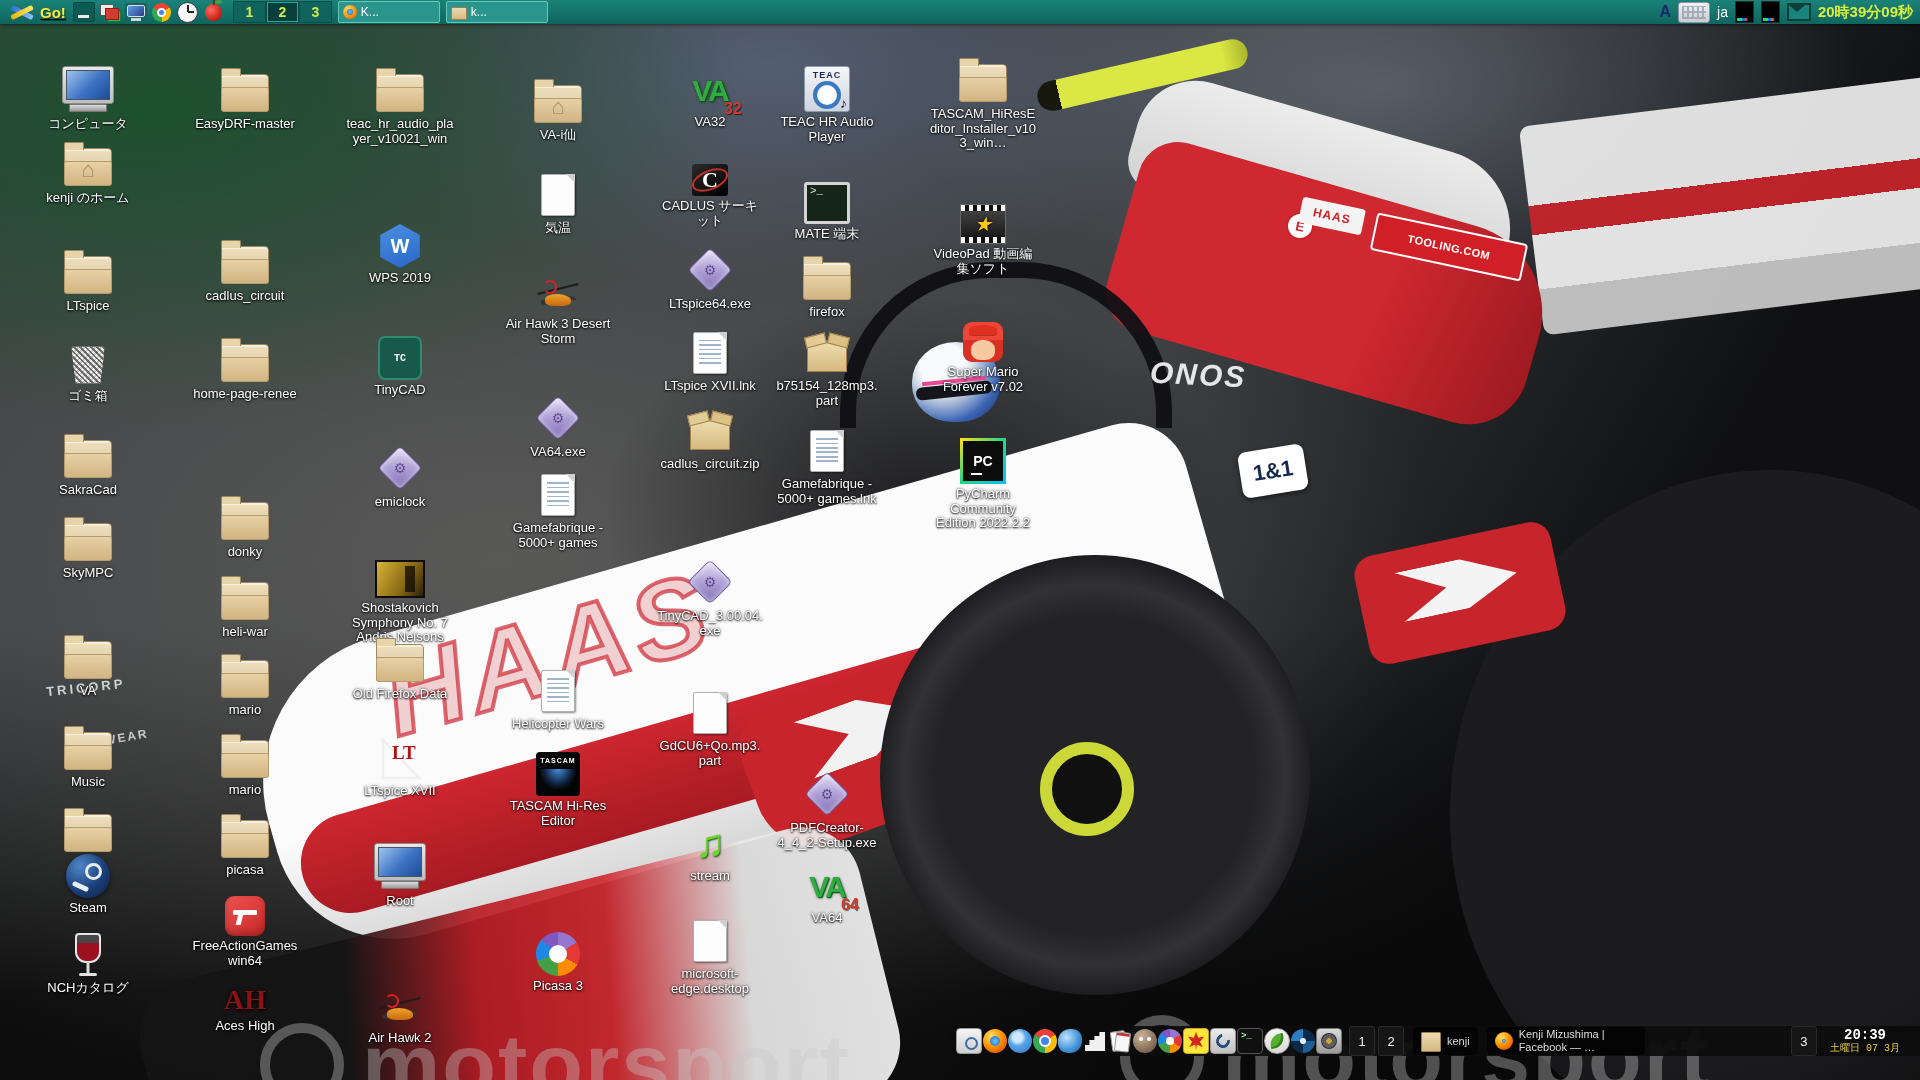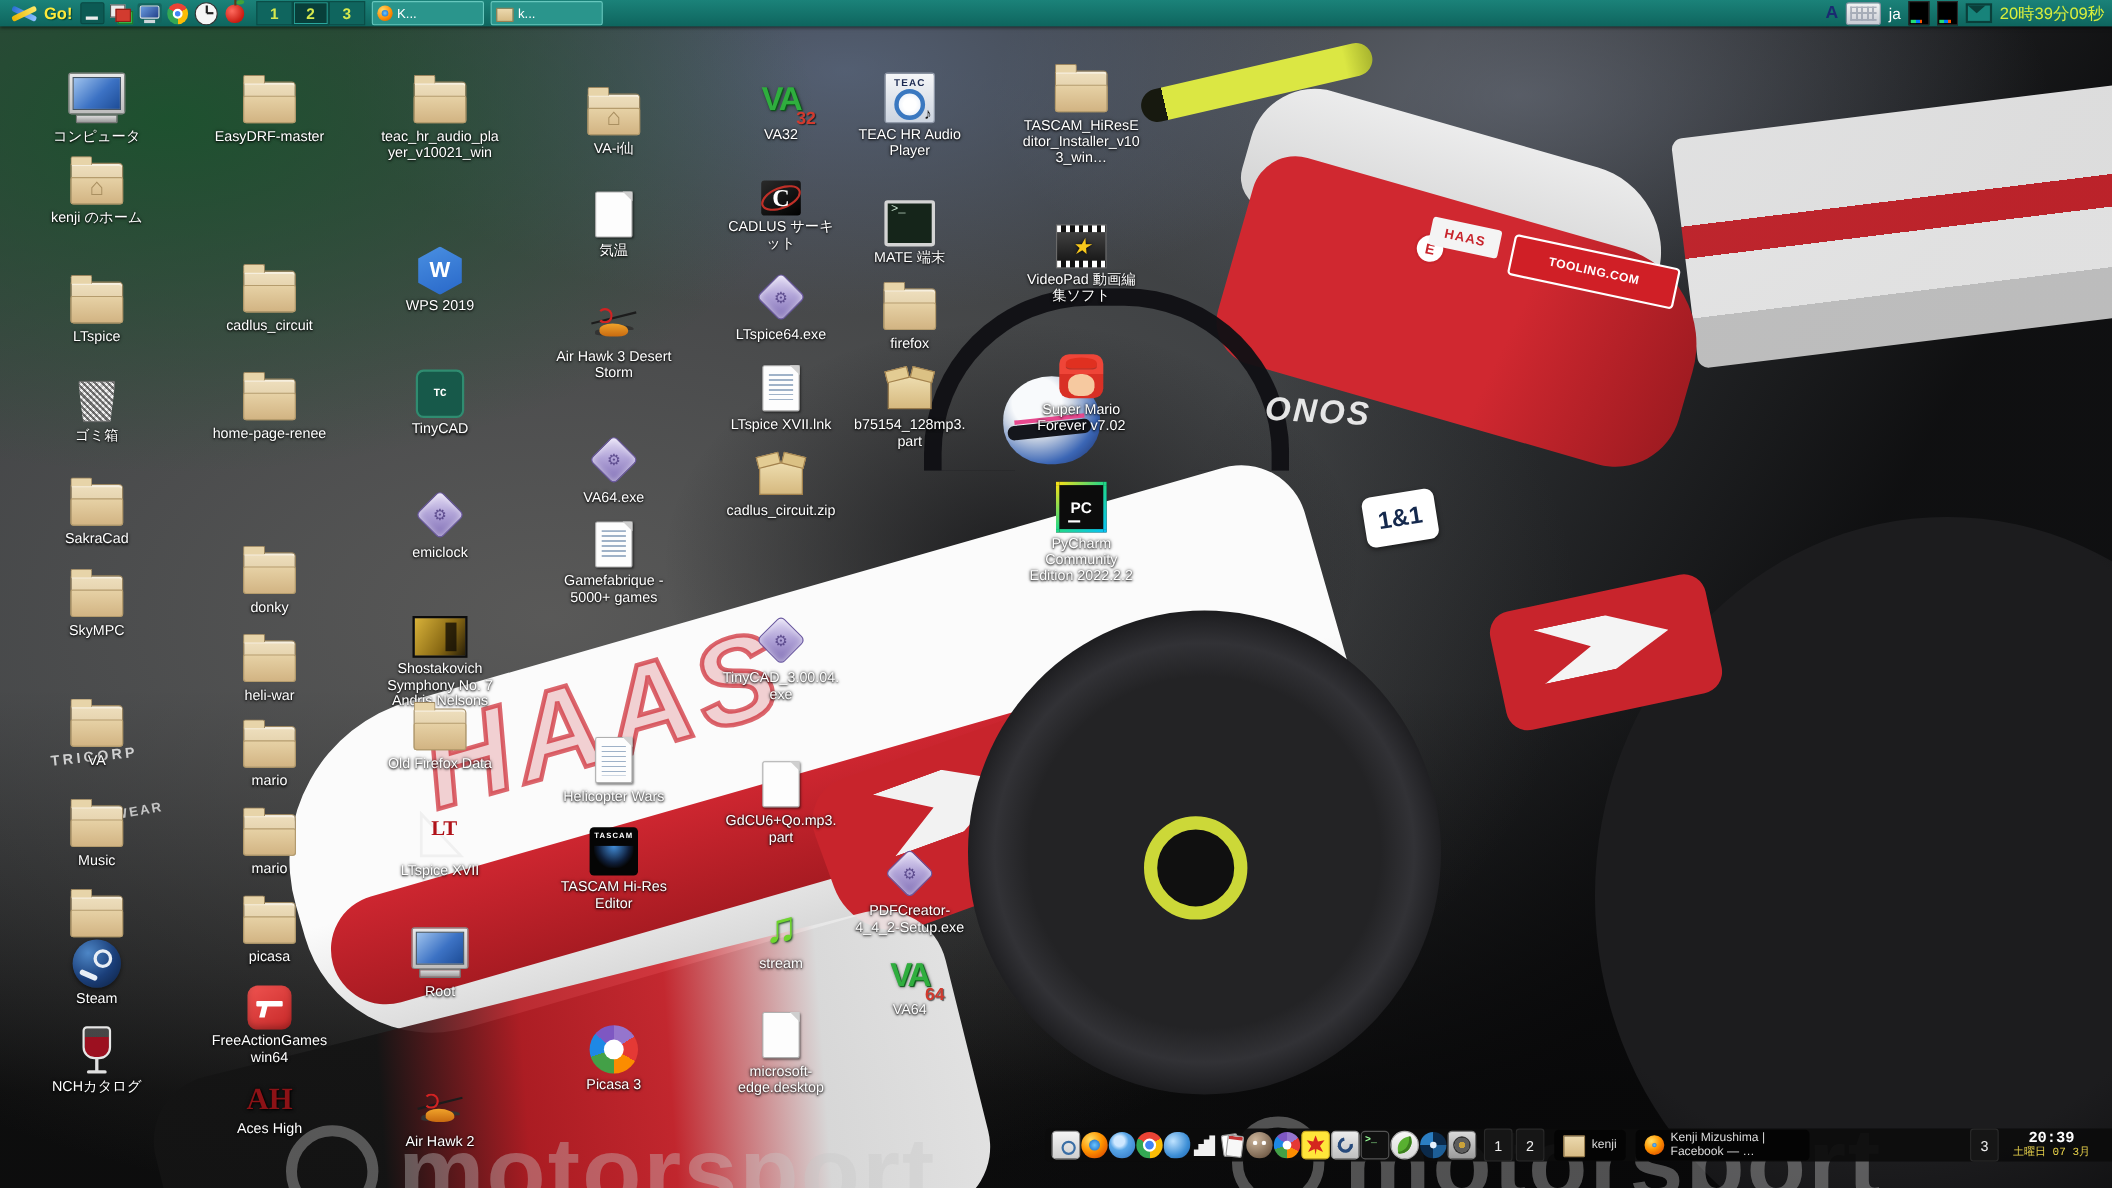--- a/index.html
+++ b/index.html
@@ -46,21 +46,21 @@
     background:linear-gradient(100deg,#141414 0 28%,#b81d24 45%,#d02830 62%,#e8e8e8 80%,#f4f4f4 100%);}
   .wp-tricorp{left:46px;top:680px;color:rgba(255,255,255,.75);font-size:13px;font-weight:700;letter-spacing:3px;transform:rotate(-6deg);}
   .wp-wear{left:104px;top:730px;color:rgba(255,255,255,.7);font-size:12px;font-weight:700;letter-spacing:2px;transform:rotate(-10deg);}
   .wm{position:absolute;z-index:2;font-size:88px;font-weight:800;color:rgba(200,200,200,.38);letter-spacing:2px;display:flex;align-items:center;gap:18px;}
   .wm .ring{width:64px;height:64px;border:10px solid rgba(200,200,200,.38);border-radius:50%;flex:none;}
   .wm1{left:260px;top:1014px;}
   .wm2{left:1120px;top:1006px;}
   
   #top-panel{position:absolute;top:0;left:0;right:0;height:24px;z-index:60;display:flex;align-items:center;padding:0 4px;
     background:linear-gradient(#1b8279,#0e655e);box-shadow:0 1px 3px rgba(0,0,0,.5);}
-  .menu-btn{display:flex;align-items:center;gap:5px;height:24px;padding:0 5px;}
+  .menu-btn{display:flex;align-items:center;gap:5px;height:24px;padding:0 5px;text-decoration:underline;}
   .tp-logo{width:26px;height:18px;position:relative;}
   .tp-logo::before{content:"";position:absolute;left:1px;top:7px;width:24px;height:5px;border-radius:2px;background:linear-gradient(90deg,#2a6fd4,#8ec0ff);transform:rotate(26deg);}
   .tp-logo::after{content:"";position:absolute;left:1px;top:7px;width:24px;height:5px;border-radius:2px;background:linear-gradient(90deg,#e8b400,#ffe96a);transform:rotate(-26deg);}
   .go-label{color:#ffe93a;font-weight:700;font-size:15px;text-shadow:1px 1px 1px #043;}
   .tpbtn{width:26px;height:22px;display:flex;align-items:center;justify-content:center;background:transparent;border:0;padding:0;}
   .tpi{position:relative;display:inline-block;}
   .tp-min{width:20px;height:18px;background:#0c5a54;border:1px solid #0a4843;border-radius:2px;}
   .tp-min::after{content:"";position:absolute;left:4px;bottom:3px;width:11px;height:3px;background:#ececec;}
   .tp-layers{width:22px;height:19px;}
   .tp-layers::before{content:"";position:absolute;left:1px;top:1px;width:12px;height:10px;background:#ececec;border:1px solid #555;}
@@ -88,21 +88,21 @@
   .tp-right{margin-left:auto;display:flex;align-items:center;gap:7px;padding-right:3px;}
   .im-a{color:#1a2a70;font-weight:800;font-size:16px;}
   .tp-kbd{width:30px;height:19px;background:linear-gradient(#f2f2f2,#c8ccd4);border:1px solid #8a93a2;border-radius:3px;}
   .tp-kbd::after{content:"";position:absolute;inset:3px;opacity:.65;
     background:repeating-linear-gradient(90deg,#8a93a2 0 2px,transparent 2px 5px),repeating-linear-gradient(0deg,#8a93a2 0 2px,transparent 2px 6px);}
   .im-ja{color:#fff;font-size:14px;}
   .tray-mon{width:17px;height:20px;background:#000;border:1px solid #2a2a2a;position:relative;}
   .tray-mon::after{content:"";position:absolute;left:1px;right:1px;bottom:1px;height:3px;background:linear-gradient(90deg,#2d7 0 30%,#07f 30% 55%,#f50 55% 70%,transparent 70%);}
   .tray-mail{width:20px;height:14px;background:#17837a;border:2px solid #0a3f3a;position:relative;}
   .tray-mail::after{content:"";position:absolute;left:0;top:0;border-left:8px solid transparent;border-right:8px solid transparent;border-top:7px solid #0a3f3a;}
-  .tray-clock{color:#d9ef3c;font-weight:400;font-size:15px;white-space:nowrap;}
+  .tray-clock{color:#d9ef3c;font-weight:700;font-size:15px;white-space:nowrap;}
   
   .dicon{position:absolute;width:110px;display:flex;flex-direction:column;align-items:center;z-index:10;}
   .ig{height:48px;display:flex;align-items:flex-end;justify-content:center;position:relative;}
   .ilabel{margin-top:3px;font-size:13px;color:#fff;text-align:center;max-width:108px;line-height:1.12;
     text-shadow:0 1px 2px rgba(0,0,0,.95),0 0 3px rgba(0,0,0,.8);overflow-wrap:anywhere;}
   .ic-folder{width:46px;height:36px;position:relative;background:linear-gradient(180deg,#eedfbe,#d8c195);border:1px solid #9c865f;border-radius:2px 4px 3px 3px;box-shadow:inset 0 2px 0 rgba(255,255,255,.5);margin-bottom:2px;}
   .ic-folder::before{content:"";position:absolute;top:-7px;left:-1px;width:18px;height:7px;background:#e7d4a9;border:1px solid #9c865f;border-bottom:none;border-radius:2px 2px 0 0;}
   .ic-folder::after{content:"";position:absolute;left:-1px;right:-1px;bottom:-1px;height:23px;background:linear-gradient(180deg,#e6d1a5,#d2b483);border:1px solid #b59c6d;border-radius:2px 2px 3px 3px;}
   .ic-home i{position:absolute;inset:0;z-index:2;display:flex;align-items:center;justify-content:center;font-style:normal;color:#a98f60;font-size:22px;padding-top:6px;}
   .ic-home i::before{content:"⌂";}
@@ -634,20 +634,26 @@
         <div class="ic-folder"></div>
       </div>
       <div class="ilabel">firefox</div>
     </div>
   <div class="dicon" style="left:772px;top:328px">
       <div class="ig">
         <div class="ic-zip"></div>
       </div>
       <div class="ilabel">b75154_128mp3.part</div>
     </div>
+  <div class="dicon" style="left:772px;top:426px">
+      <div class="ig">
+        <div class="ic-doc lines"></div>
+      </div>
+      <div class="ilabel">Gamefabrique - 5000+ games.lnk</div>
+    </div>
   <div class="dicon" style="left:772px;top:770px">
       <div class="ig">
         <div class="ic-winexe"></div>
       </div>
       <div class="ilabel">PDFCreator-4_4_2-Setup.exe</div>
     </div>
   <div class="dicon" style="left:772px;top:860px">
       <div class="ig">
         <div class="ic-va"><span class="va">VA</span><span class="num">64</span></div>
       </div>

